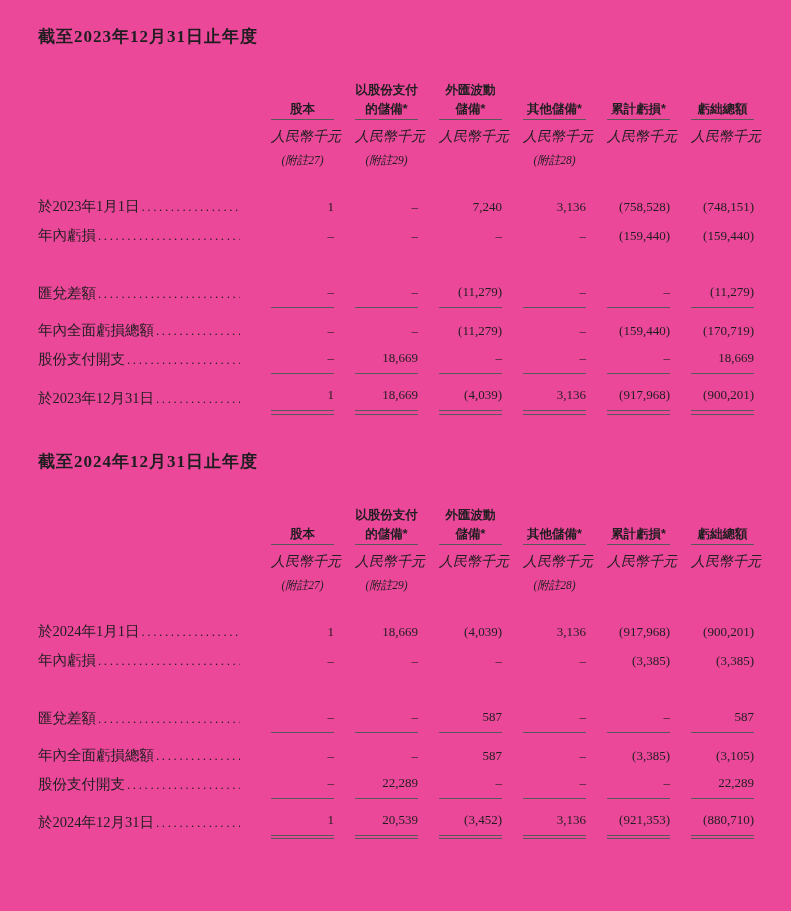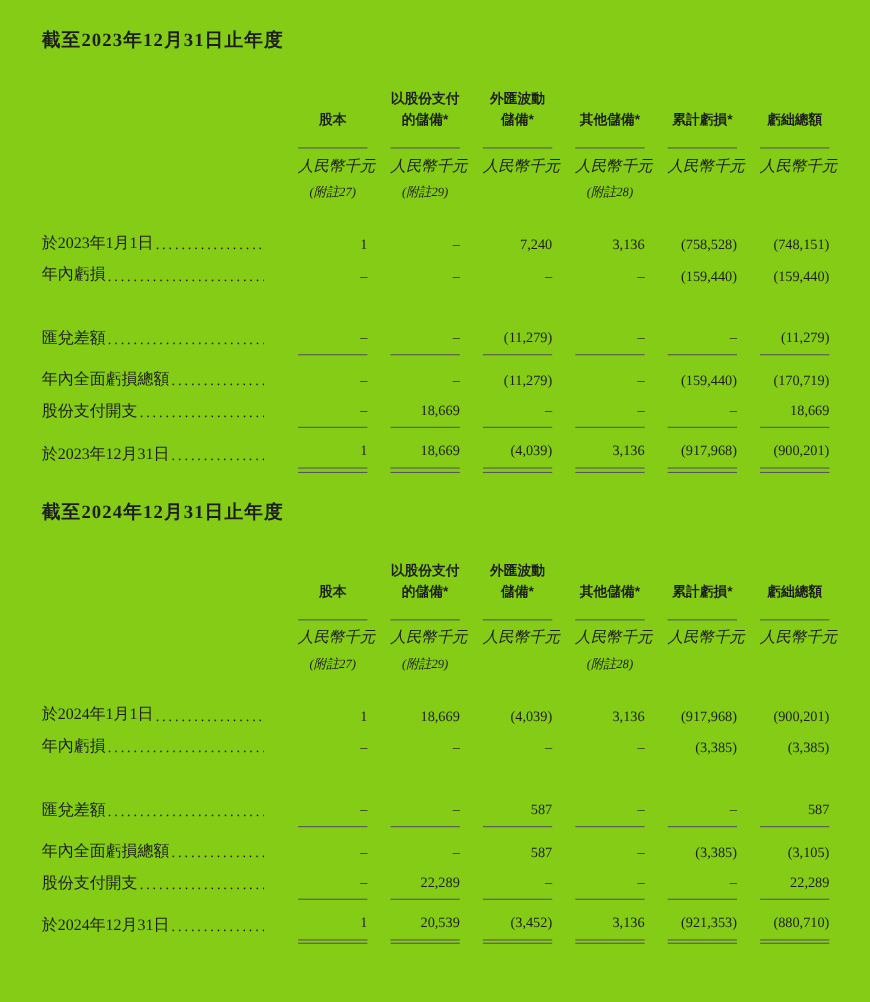--- a/index.html
+++ b/index.html
@@ -2,38 +2,38 @@
 <html><head>
 <meta charset="utf-8">
 <style>
   :root{
     --ink:#1e1e20;
     --rule:#58585a;
   }
   html,body{margin:0;padding:0;background:#ffffff;}
   .page{
     width:791px;height:911px;box-sizing:border-box;
-    padding:26px 37px 0 38px;background:#84cc16;color:var(--ink);
+    padding:26px 37px 0 38px;background:#ec4899;color:var(--ink);
     font-family:"Liberation Serif","DejaVu Serif",serif;
     overflow:hidden;
   }
   .stmt{margin:0;}
-  .stmt + .stmt{margin-top:25px;}
+  .stmt + .stmt{margin-top:36px;}
   .stmt-title{
     font-size:17px;font-weight:bold;letter-spacing:1px;
     line-height:22px;margin:0 0 30px 0;
   }
   
   .hrow{display:flex;align-items:flex-end;margin-bottom:24px;}
   .hspacer{width:212px;flex:0 0 212px;}
   .hcell{width:84px;flex:0 0 84px;}
   .hinner{margin-left:21px;text-align:center;}
   .hlabel{
     min-height:41px;display:flex;flex-direction:column;justify-content:flex-end;
-    padding-bottom:15px;border-bottom:1.5px solid var(--rule);
+    padding-bottom:0;border-bottom:1.5px solid var(--rule);
     font-family:"Liberation Sans","DejaVu Sans",sans-serif;
     font-weight:bold;font-size:12.5px;line-height:19px;white-space:nowrap;
   }
   .hunit{font-style:italic;font-size:14px;line-height:17px;padding-top:8px;white-space:nowrap;}
   .hnote{font-style:italic;font-size:11.5px;line-height:16px;padding-top:7px;min-height:16px;white-space:nowrap;}
   
   .drow{display:flex;}
   .dlabel{
     width:212px;flex:0 0 212px;display:flex;align-items:center;
     font-size:14.5px;line-height:29px;white-space:nowrap;

